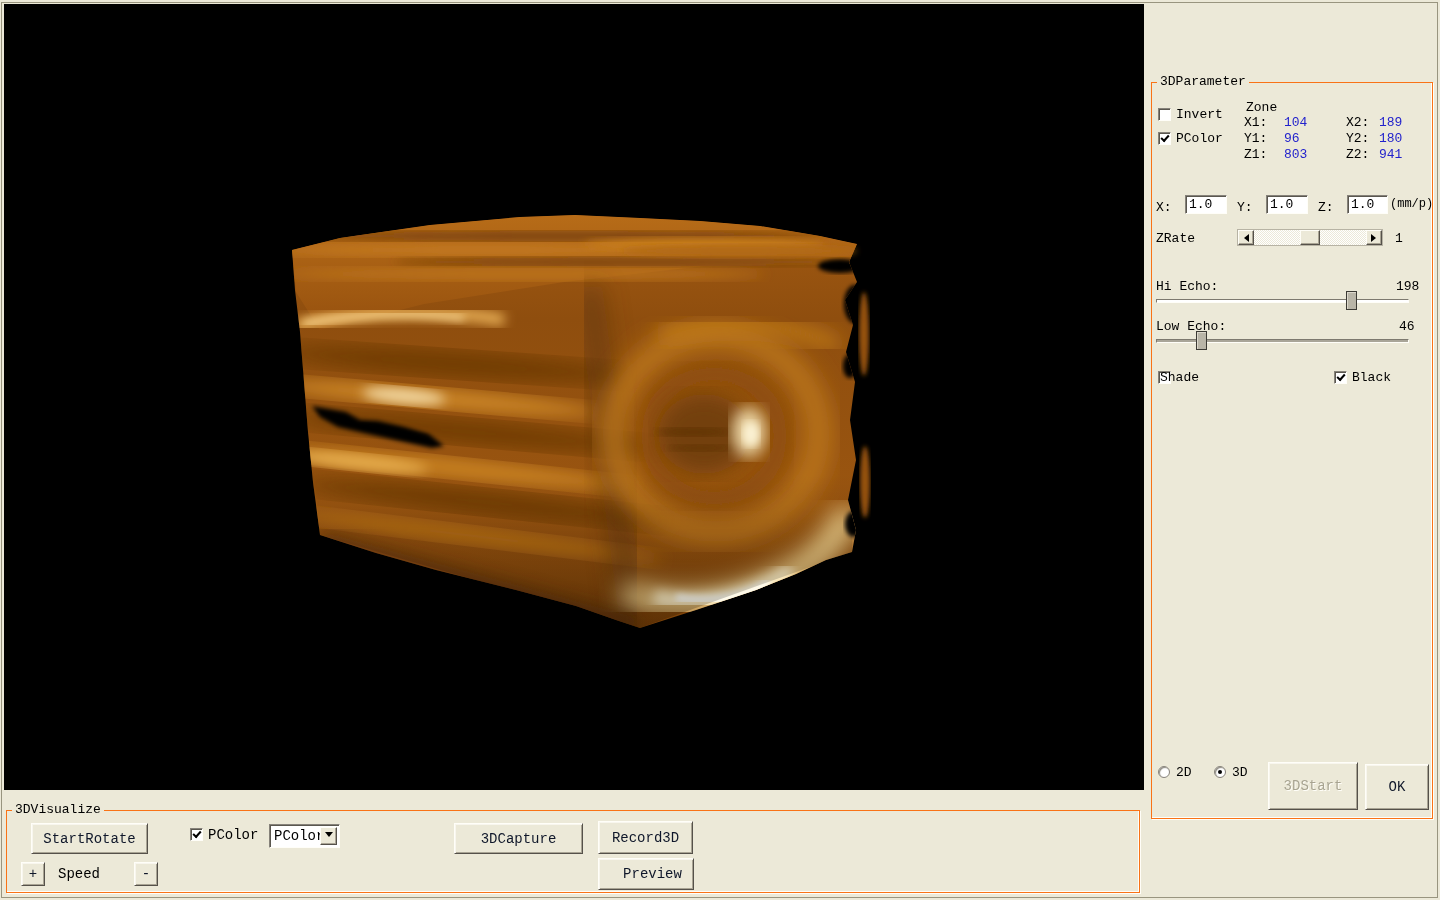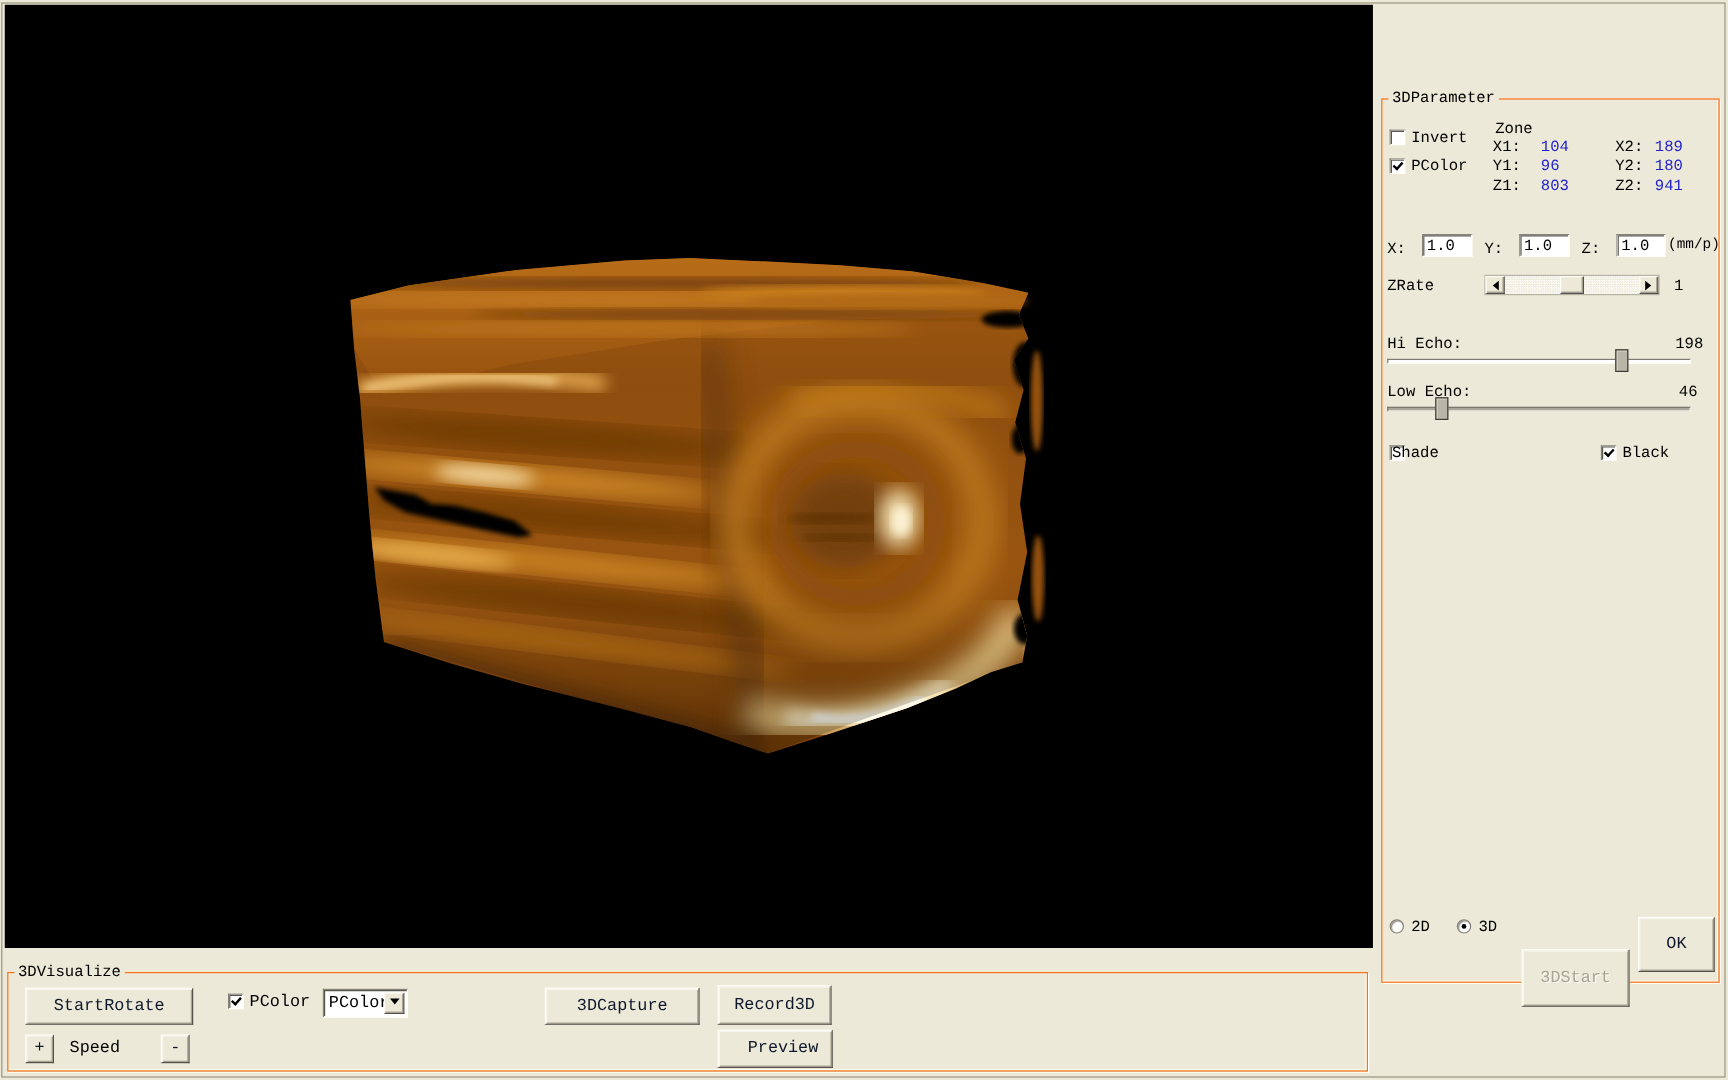--- a/index.html
+++ b/index.html
@@ -237,28 +237,28 @@
   <span class="checkbox" style="left:6px; top:288px;"></span>
   <span class="lbl" style="left:8px; top:287px;">Shade</span>
   <span class="checkbox on" style="left:182px; top:288px;"></span>
   <span class="lbl" style="left:200px; top:287px;">Black</span>
 
   <span class="radio" style="left:6px; top:683px;"></span>
   <span class="lbl" style="left:24px; top:682px;">2D</span>
   <span class="radio on" style="left:62px; top:683px;"></span>
   <span class="lbl" style="left:80px; top:682px;">3D</span>
 
-  <div class="btn disabled" style="left:116px; top:708px; width:90px; height:48px;text-align:right;">3DStart</div>
+  <div class="btn disabled" style="left:116px; top:679px; width:90px; height:48px;text-align:right;">3DStart</div>
   <div class="btn" style="left:213px; top:681px; width:64px; height:46px;">OK</div>
 </div>
 
 <div class="groupbox" style="left:6px; top:810px; width:1134px; height:83px;">
   <span class="legend">3DVisualize</span>
 
-  <div class="btn" style="left:14px; top:12px; width:140px; height:31px;">StartRotate</div>
+  <div class="btn" style="left:24px; top:12px; width:117px; height:31px;">StartRotate</div>
 
   <span class="checkbox on" style="left:183px; top:17px;"></span>
   <span class="lbl" style="left:201px; top:16px; font-size:14px;">PColor</span>
 
   <div class="sunken combo-field" style="left:262px; top:13px; width:71px; height:24px;">
     <span>PColor</span>
     <span class="combo-btn">
       <span class="tri-d"></span>
     </span>
   </div>

